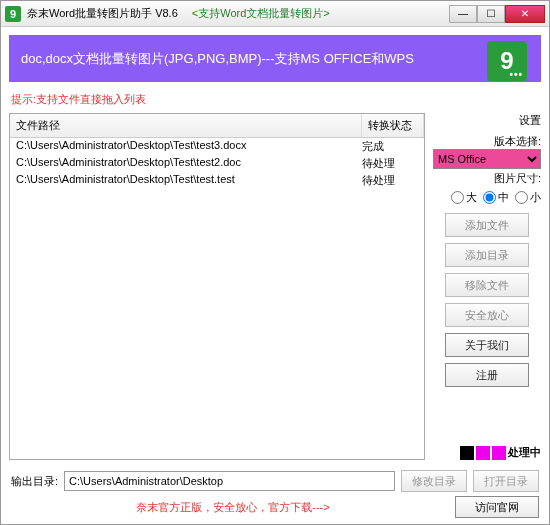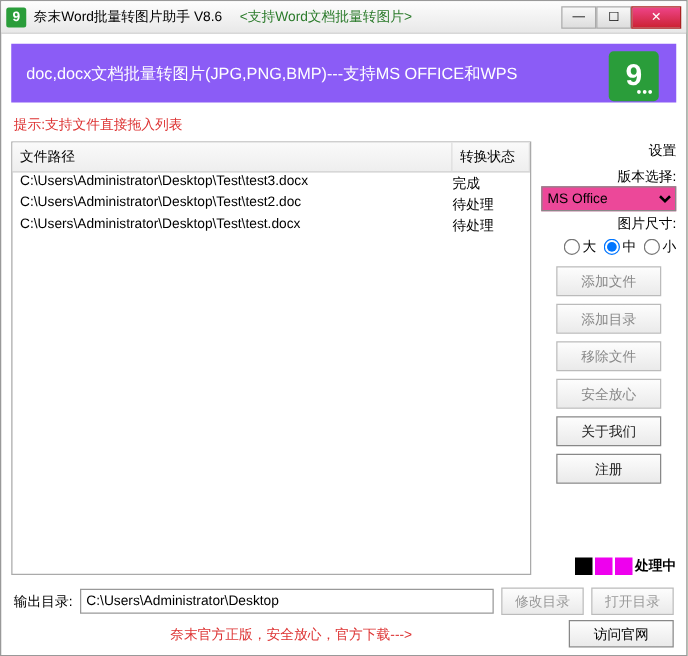--- a/index.html
+++ b/index.html
@@ -84,21 +84,21 @@
       <div class="list-body">
         <div class="row">
           <div class="c1">C:\Users\Administrator\Desktop\Test\test3.docx</div>
           <div class="c2">完成</div>
         </div>
         <div class="row">
           <div class="c1">C:\Users\Administrator\Desktop\Test\test2.doc</div>
           <div class="c2">待处理</div>
         </div>
         <div class="row">
-          <div class="c1">C:\Users\Administrator\Desktop\Test\test.docx</div>
+          <div class="c1">C:\Users\Administrator\Desktop\Test\test.test</div>
           <div class="c2">待处理</div>
         </div>
       </div>
     </div>
 
     <div class="right">
       <div class="grp-title">设置</div>
       <div class="field-label">版本选择:</div>
       <select class="select">
         <option>MS Office</option>

